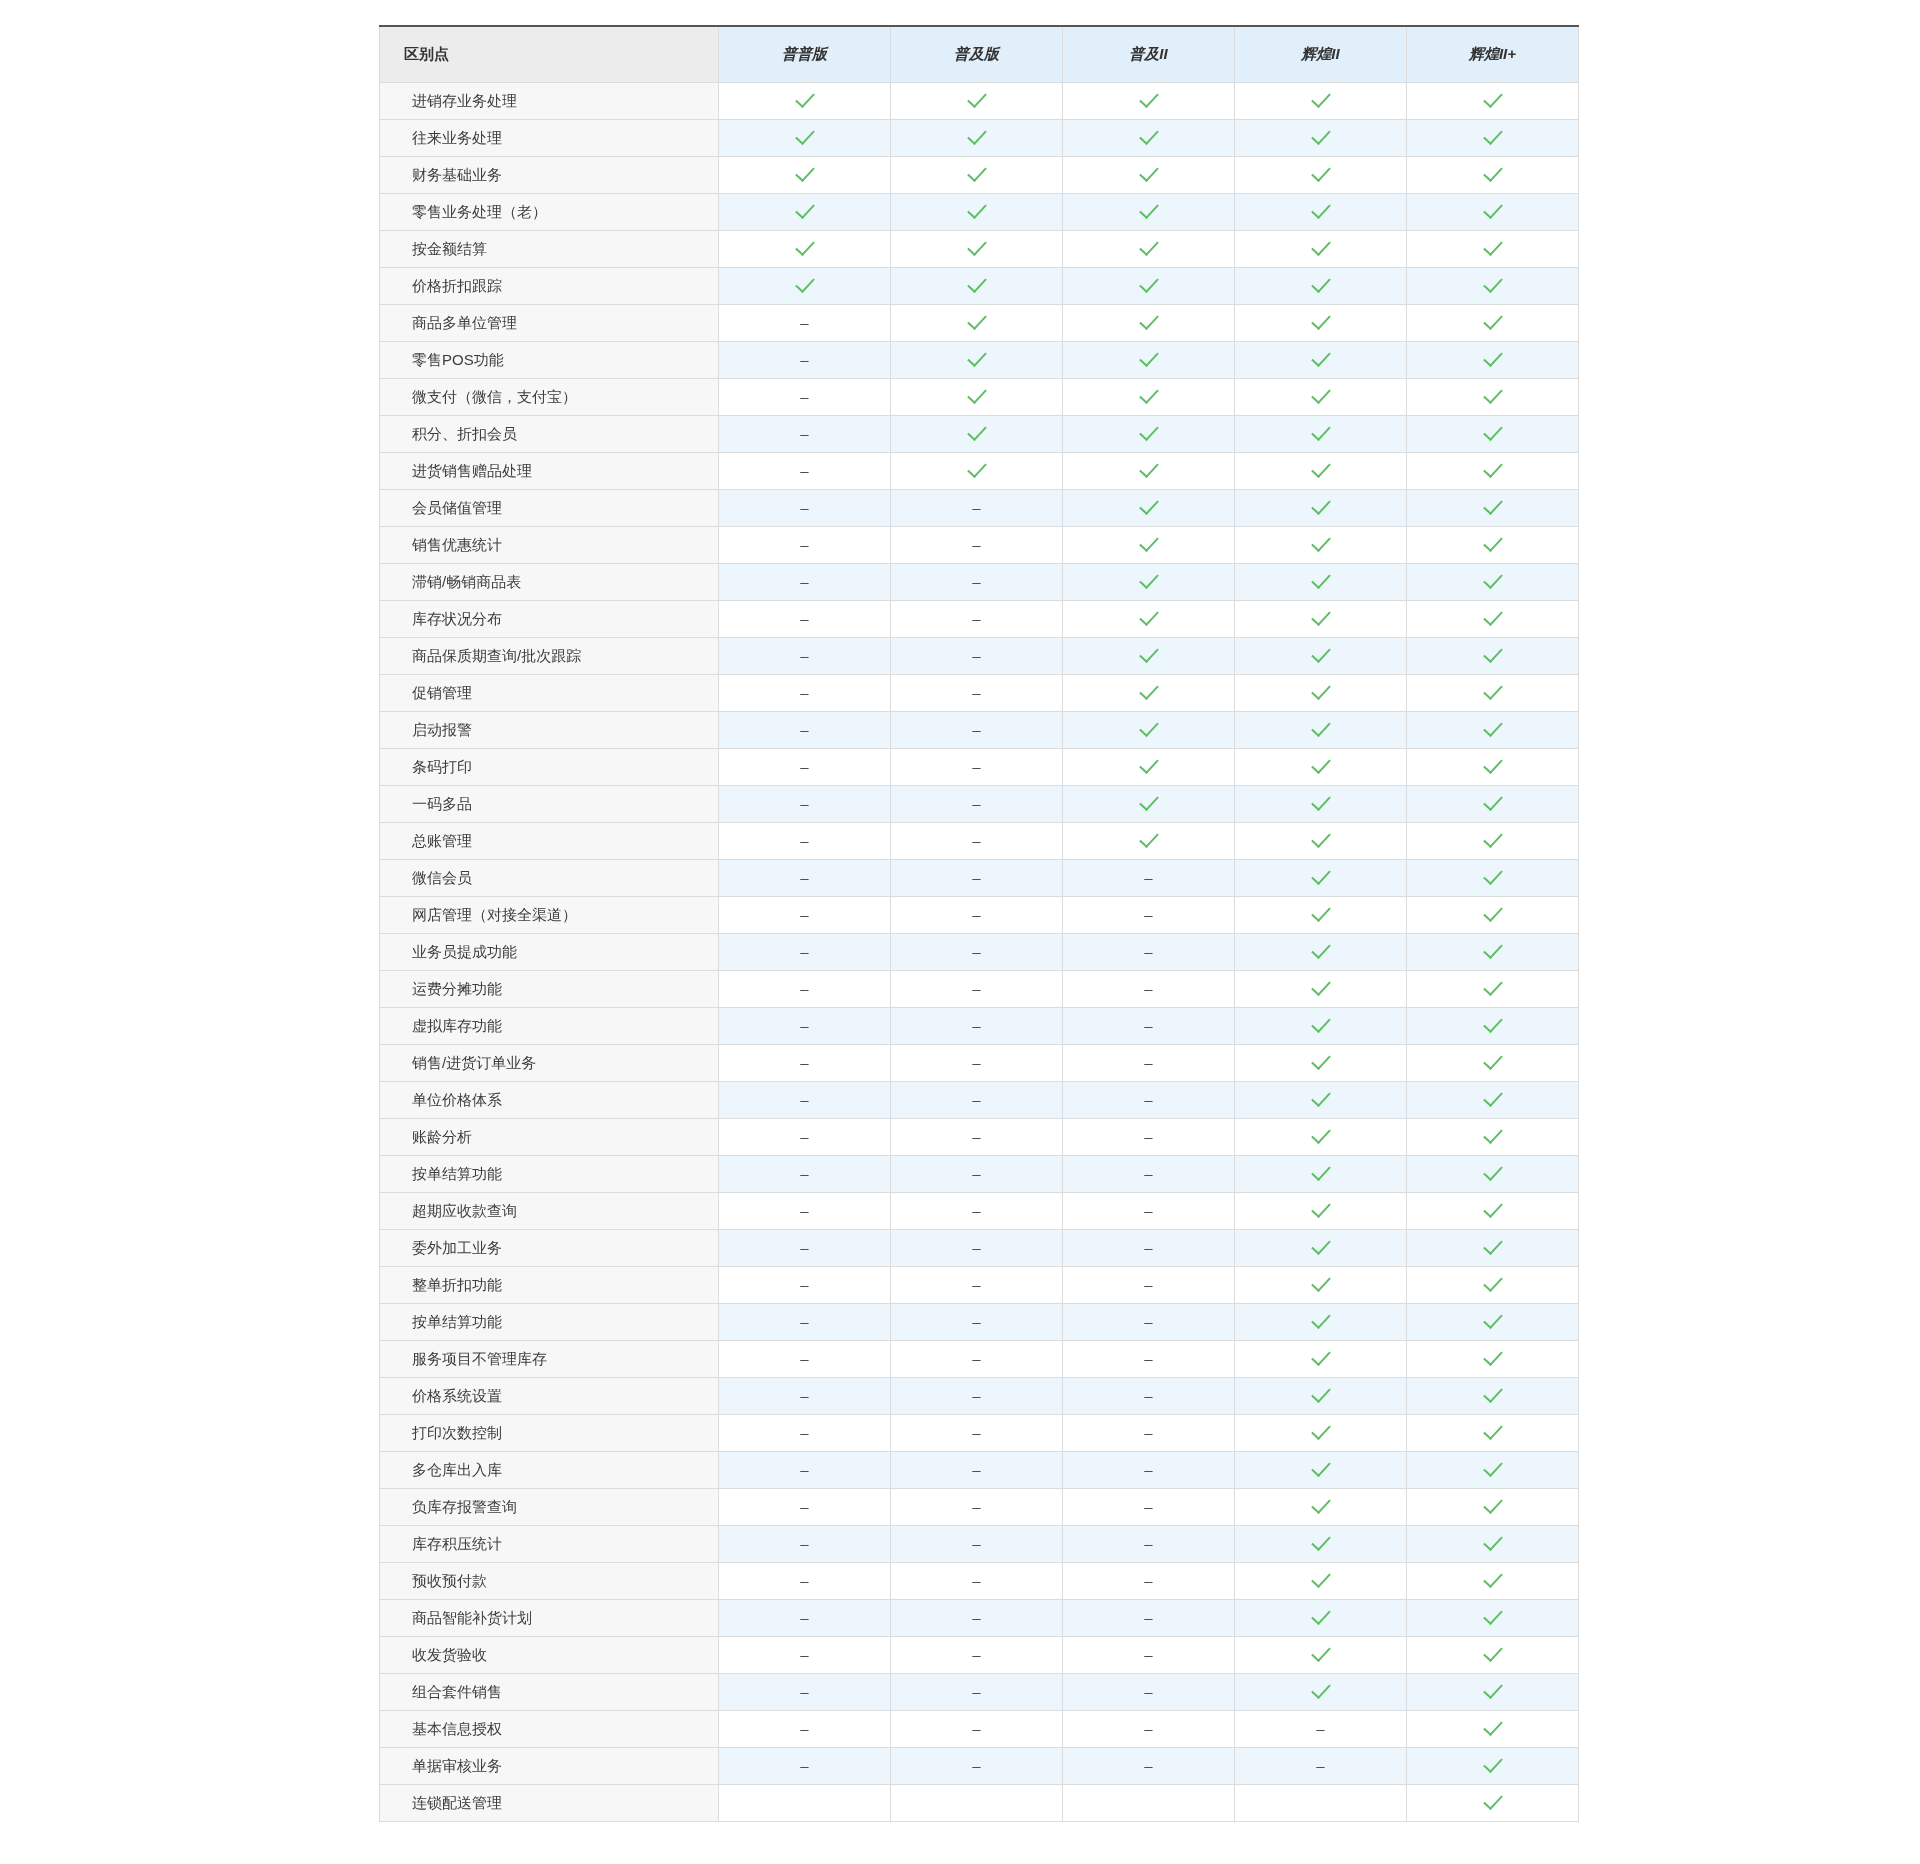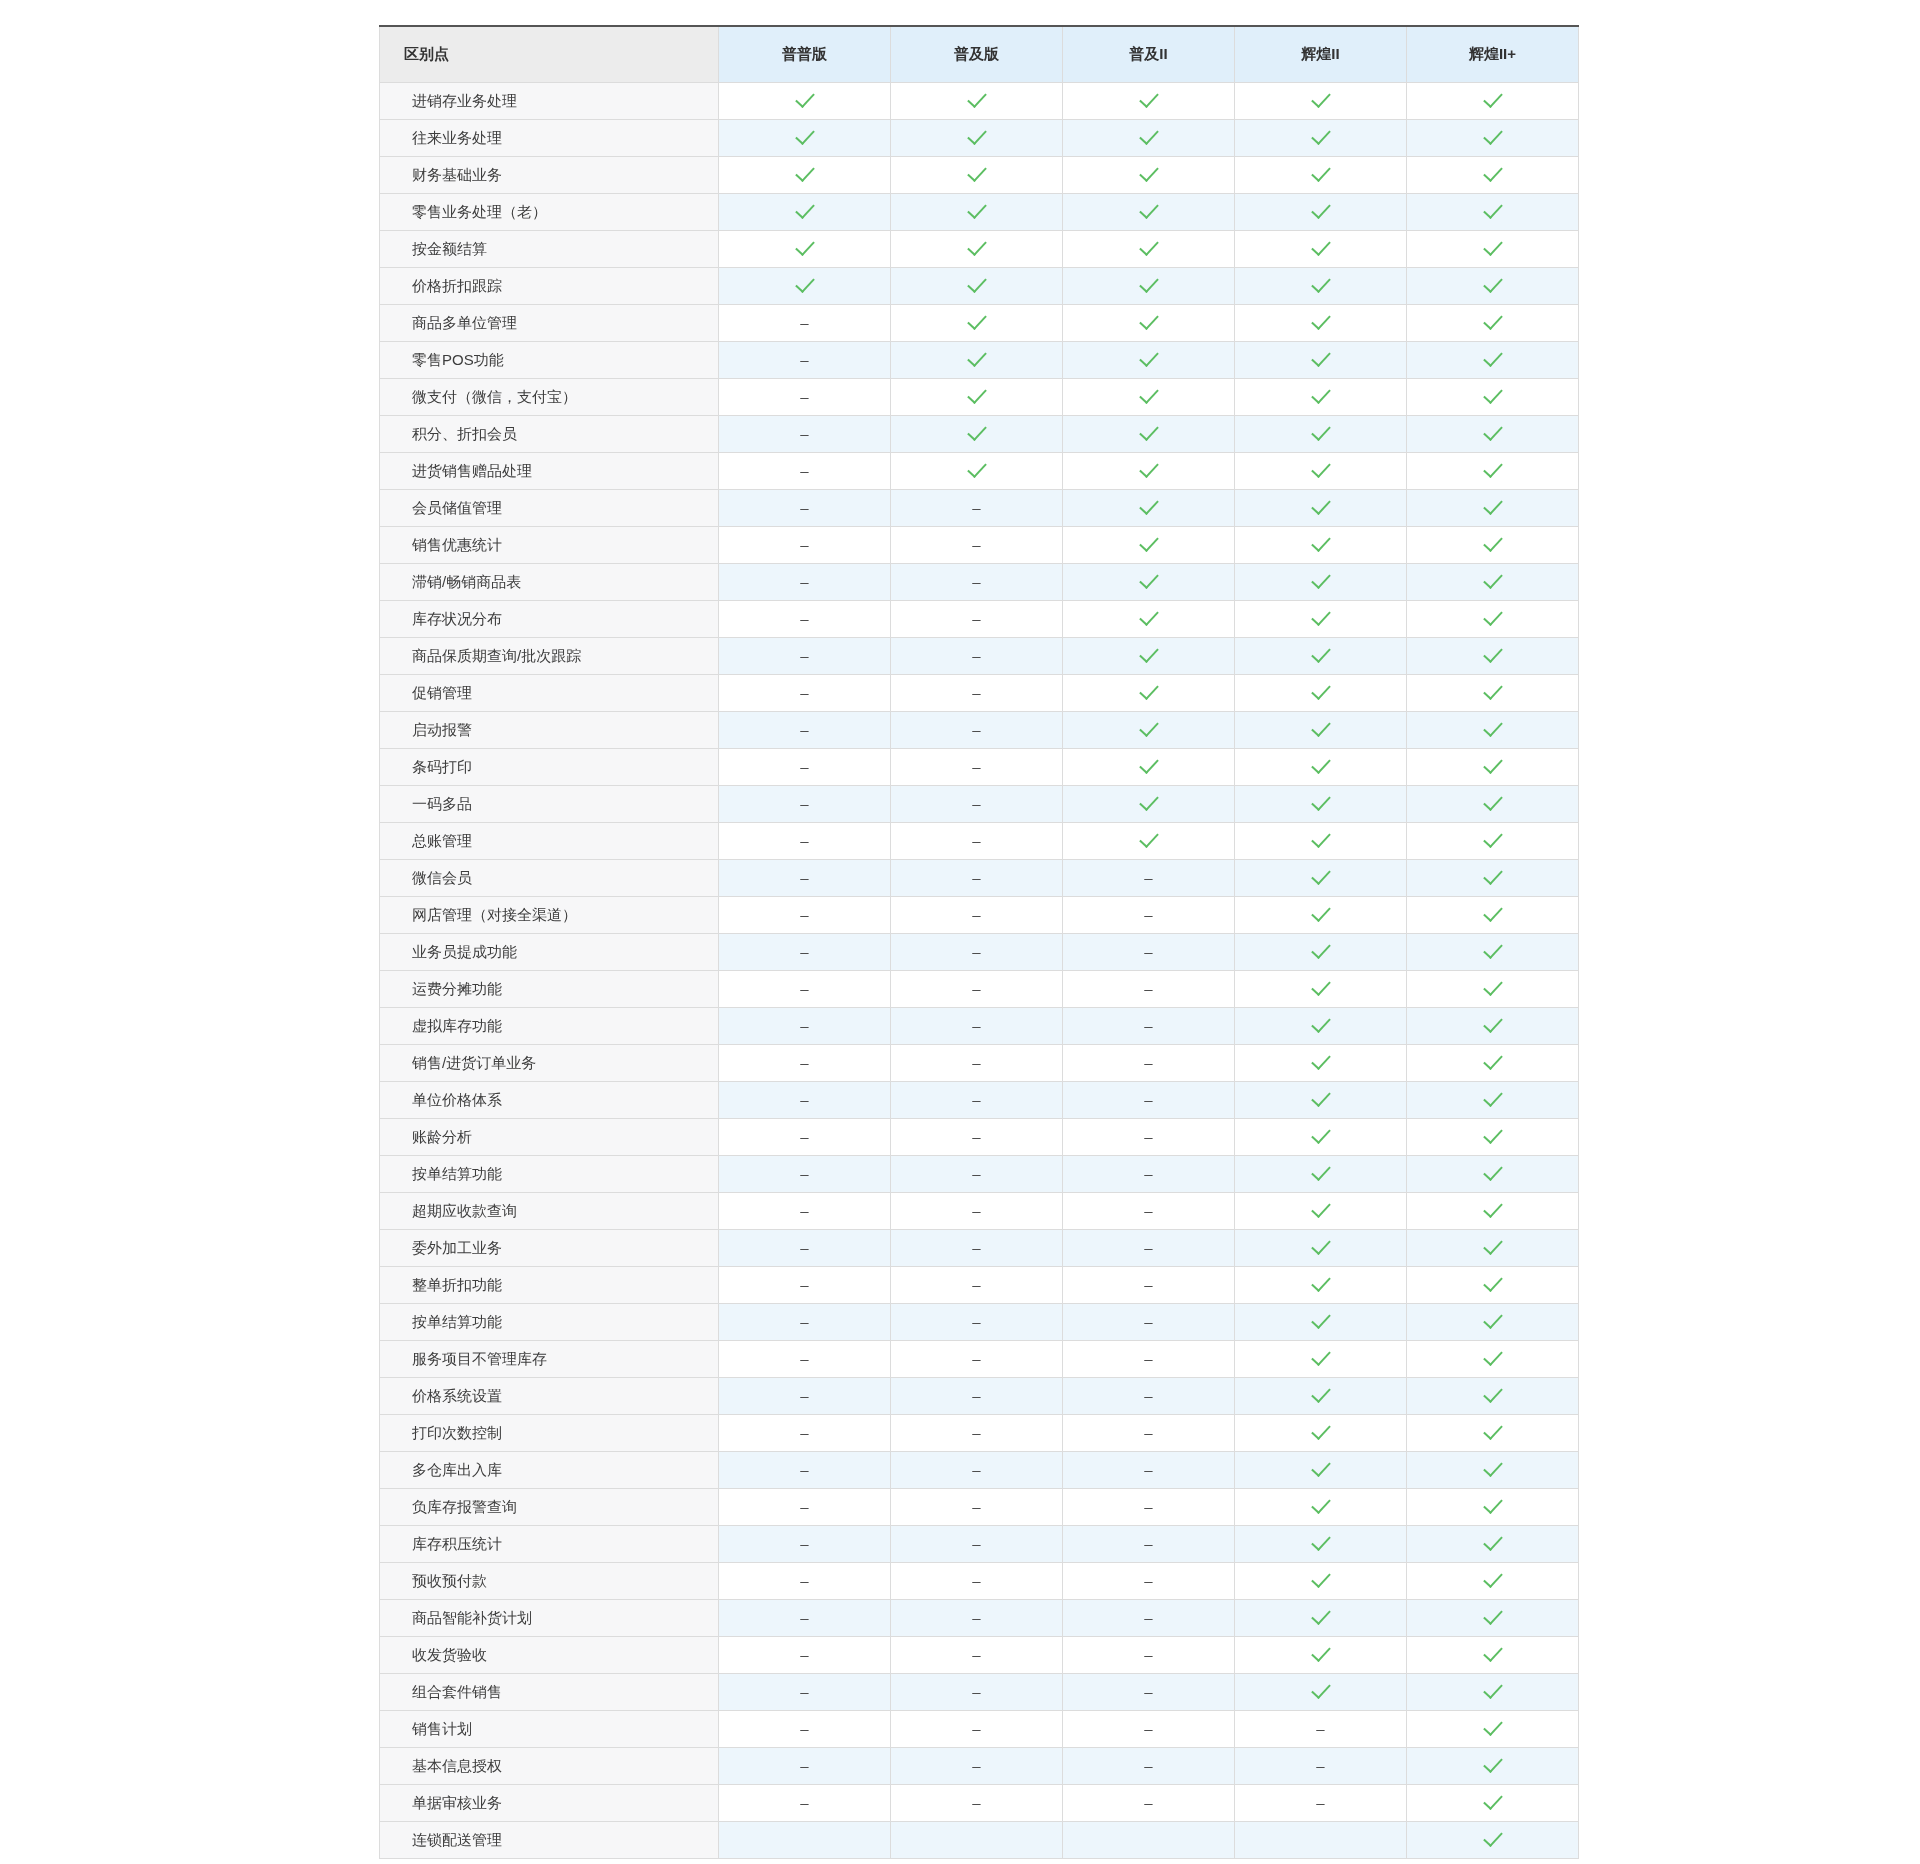--- a/index.html
+++ b/index.html
@@ -29,20 +29,21 @@
   th.feature-col-header{
     background:var(--header-gray,#ececec);
     text-align:left;
     padding-left:24px;
     width:313px;
   }
   th.edition-header{
     background:var(--header-blue,#e0effa);
     text-align:center;
     width:169px;
+    font-style:italic;
   }
   td.label-cell{
     background:var(--label-gray,#f7f7f8);
     text-align:left;
     padding-left:32px;
     color:#3d3d3d;
   }
   td.value-cell{
     text-align:center;
     background:#ffffff;
@@ -427,28 +428,20 @@
         </tr>
         <tr>
           <td class="label-cell">组合套件销售</td>
           <td class="value-cell"><span class="dash">–</span></td>
           <td class="value-cell"><span class="dash">–</span></td>
           <td class="value-cell"><span class="dash">–</span></td>
           <td class="value-cell"><span class="check-icon"></span></td>
           <td class="value-cell"><span class="check-icon"></span></td>
         </tr>
         <tr>
-          <td class="label-cell">销售计划</td>
-          <td class="value-cell"><span class="dash">–</span></td>
-          <td class="value-cell"><span class="dash">–</span></td>
-          <td class="value-cell"><span class="dash">–</span></td>
-          <td class="value-cell"><span class="dash">–</span></td>
-          <td class="value-cell"><span class="check-icon"></span></td>
-        </tr>
-        <tr>
           <td class="label-cell">基本信息授权</td>
           <td class="value-cell"><span class="dash">–</span></td>
           <td class="value-cell"><span class="dash">–</span></td>
           <td class="value-cell"><span class="dash">–</span></td>
           <td class="value-cell"><span class="dash">–</span></td>
           <td class="value-cell"><span class="check-icon"></span></td>
         </tr>
         <tr>
           <td class="label-cell">单据审核业务</td>
           <td class="value-cell"><span class="dash">–</span></td>

